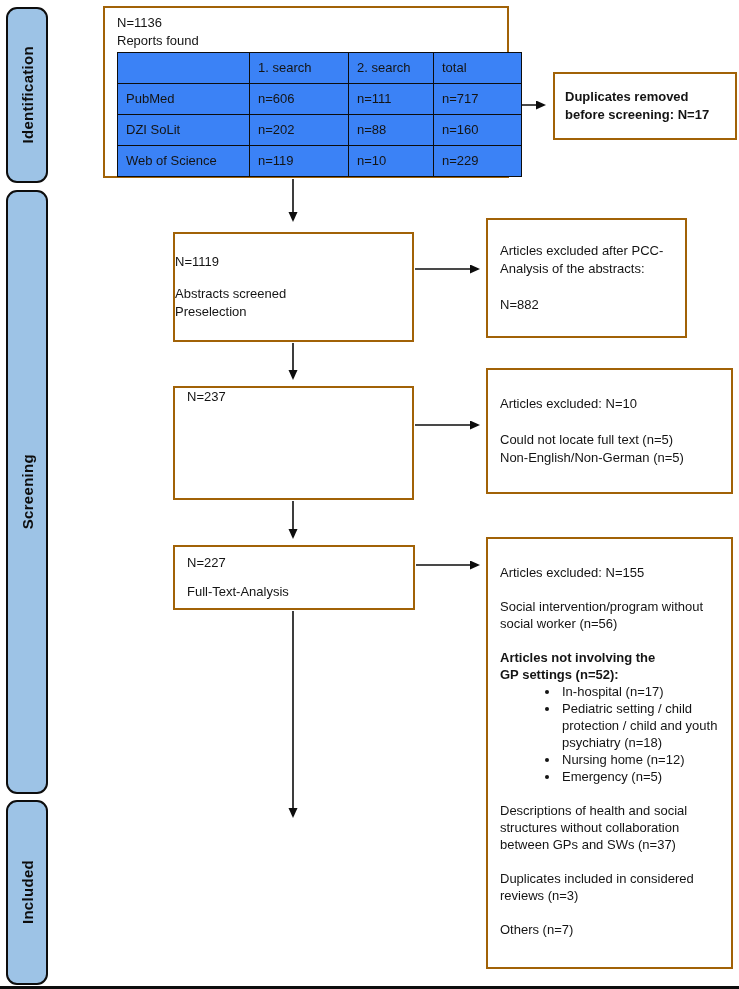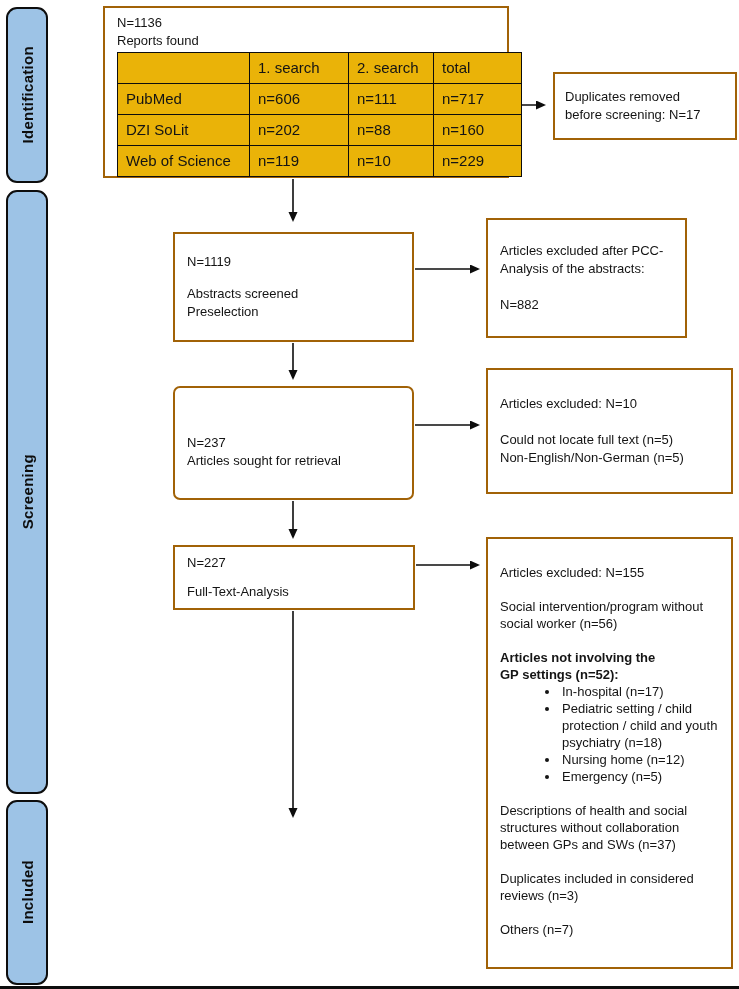--- a/index.html
+++ b/index.html
@@ -31,33 +31,33 @@
   }
   .pre{white-space:pre-line;}
   
   .box-reports{left:103px;top:6px;width:406px;height:172px;padding:6px 10px;}
   .reports-title{white-space:pre-line;margin:0 0 2px 2px;}
   table.search-table{
     border-collapse:collapse;margin-left:2px;width:368px;table-layout:fixed;
   }
   table.search-table td{
     border:1px solid #0d0d0d;height:30px;padding:0 0 0 8px;
-    font-size:15px;vertical-align:middle;background:#eab308;
+    font-size:13px;vertical-align:middle;background:#3b82f6;
   }
   .col-src{width:123px}.col-s1{width:90px}.col-s2{width:76px}.col-tot{width:79px}
   
   .box-duplicates{
     left:553px;top:72px;width:184px;height:68px;
-    display:flex;align-items:center;padding:0 10px;font-weight:normal;
+    display:flex;align-items:center;padding:0 10px;font-weight:bold;
   }
   
   .box-screened{left:173px;top:232px;width:241px;height:110px;
-    display:flex;flex-direction:column;justify-content:center;gap:14px;padding-left:12px;}
+    display:flex;flex-direction:column;justify-content:center;gap:14px;}
   .box-retrieval{left:173px;top:386px;width:241px;height:114px;
-    display:flex;flex-direction:column;justify-content:flex-end;gap:0;padding-left:12px;padding-bottom:28px;box-sizing:border-box;border-radius:7px;}
+    display:flex;flex-direction:column;justify-content:flex-start;gap:0;padding-left:12px;padding-bottom:28px;box-sizing:border-box;}
   .box-fulltext{left:173px;top:545px;width:242px;height:65px;
     display:flex;flex-direction:column;justify-content:center;gap:11px;padding-left:12px;}
   .box-included{left:173px;top:825px;width:242px;height:148px;
     display:flex;flex-direction:column;justify-content:center;gap:18px;padding-left:12px;}
   
   .box-excl-abstracts{left:486px;top:218px;width:201px;height:120px;
     display:flex;align-items:center;padding:0 12px;}
   .box-excl-retrieval{left:486px;top:368px;width:247px;height:126px;
     display:flex;align-items:center;padding:0 12px;}
   .box-excl-fulltext{left:486px;top:537px;width:247px;height:432px;
@@ -147,21 +147,20 @@
 
   <div class="box box-excl-abstracts">
     <div class="pre">Articles excluded after PCC-
 Analysis of the abstracts:
 
 N=882</div>
   </div>
 
   <div class="box box-retrieval">
     <div>N=237</div>
-    <div class="pre">Articles sought for retrieval</div>
   </div>
 
   <div class="box box-excl-retrieval">
     <div class="pre">Articles excluded: N=10
 
 Could not locate full text (n=5)
 Non-English/Non-German (n=5)</div>
   </div>
 
   <div class="box box-fulltext">

